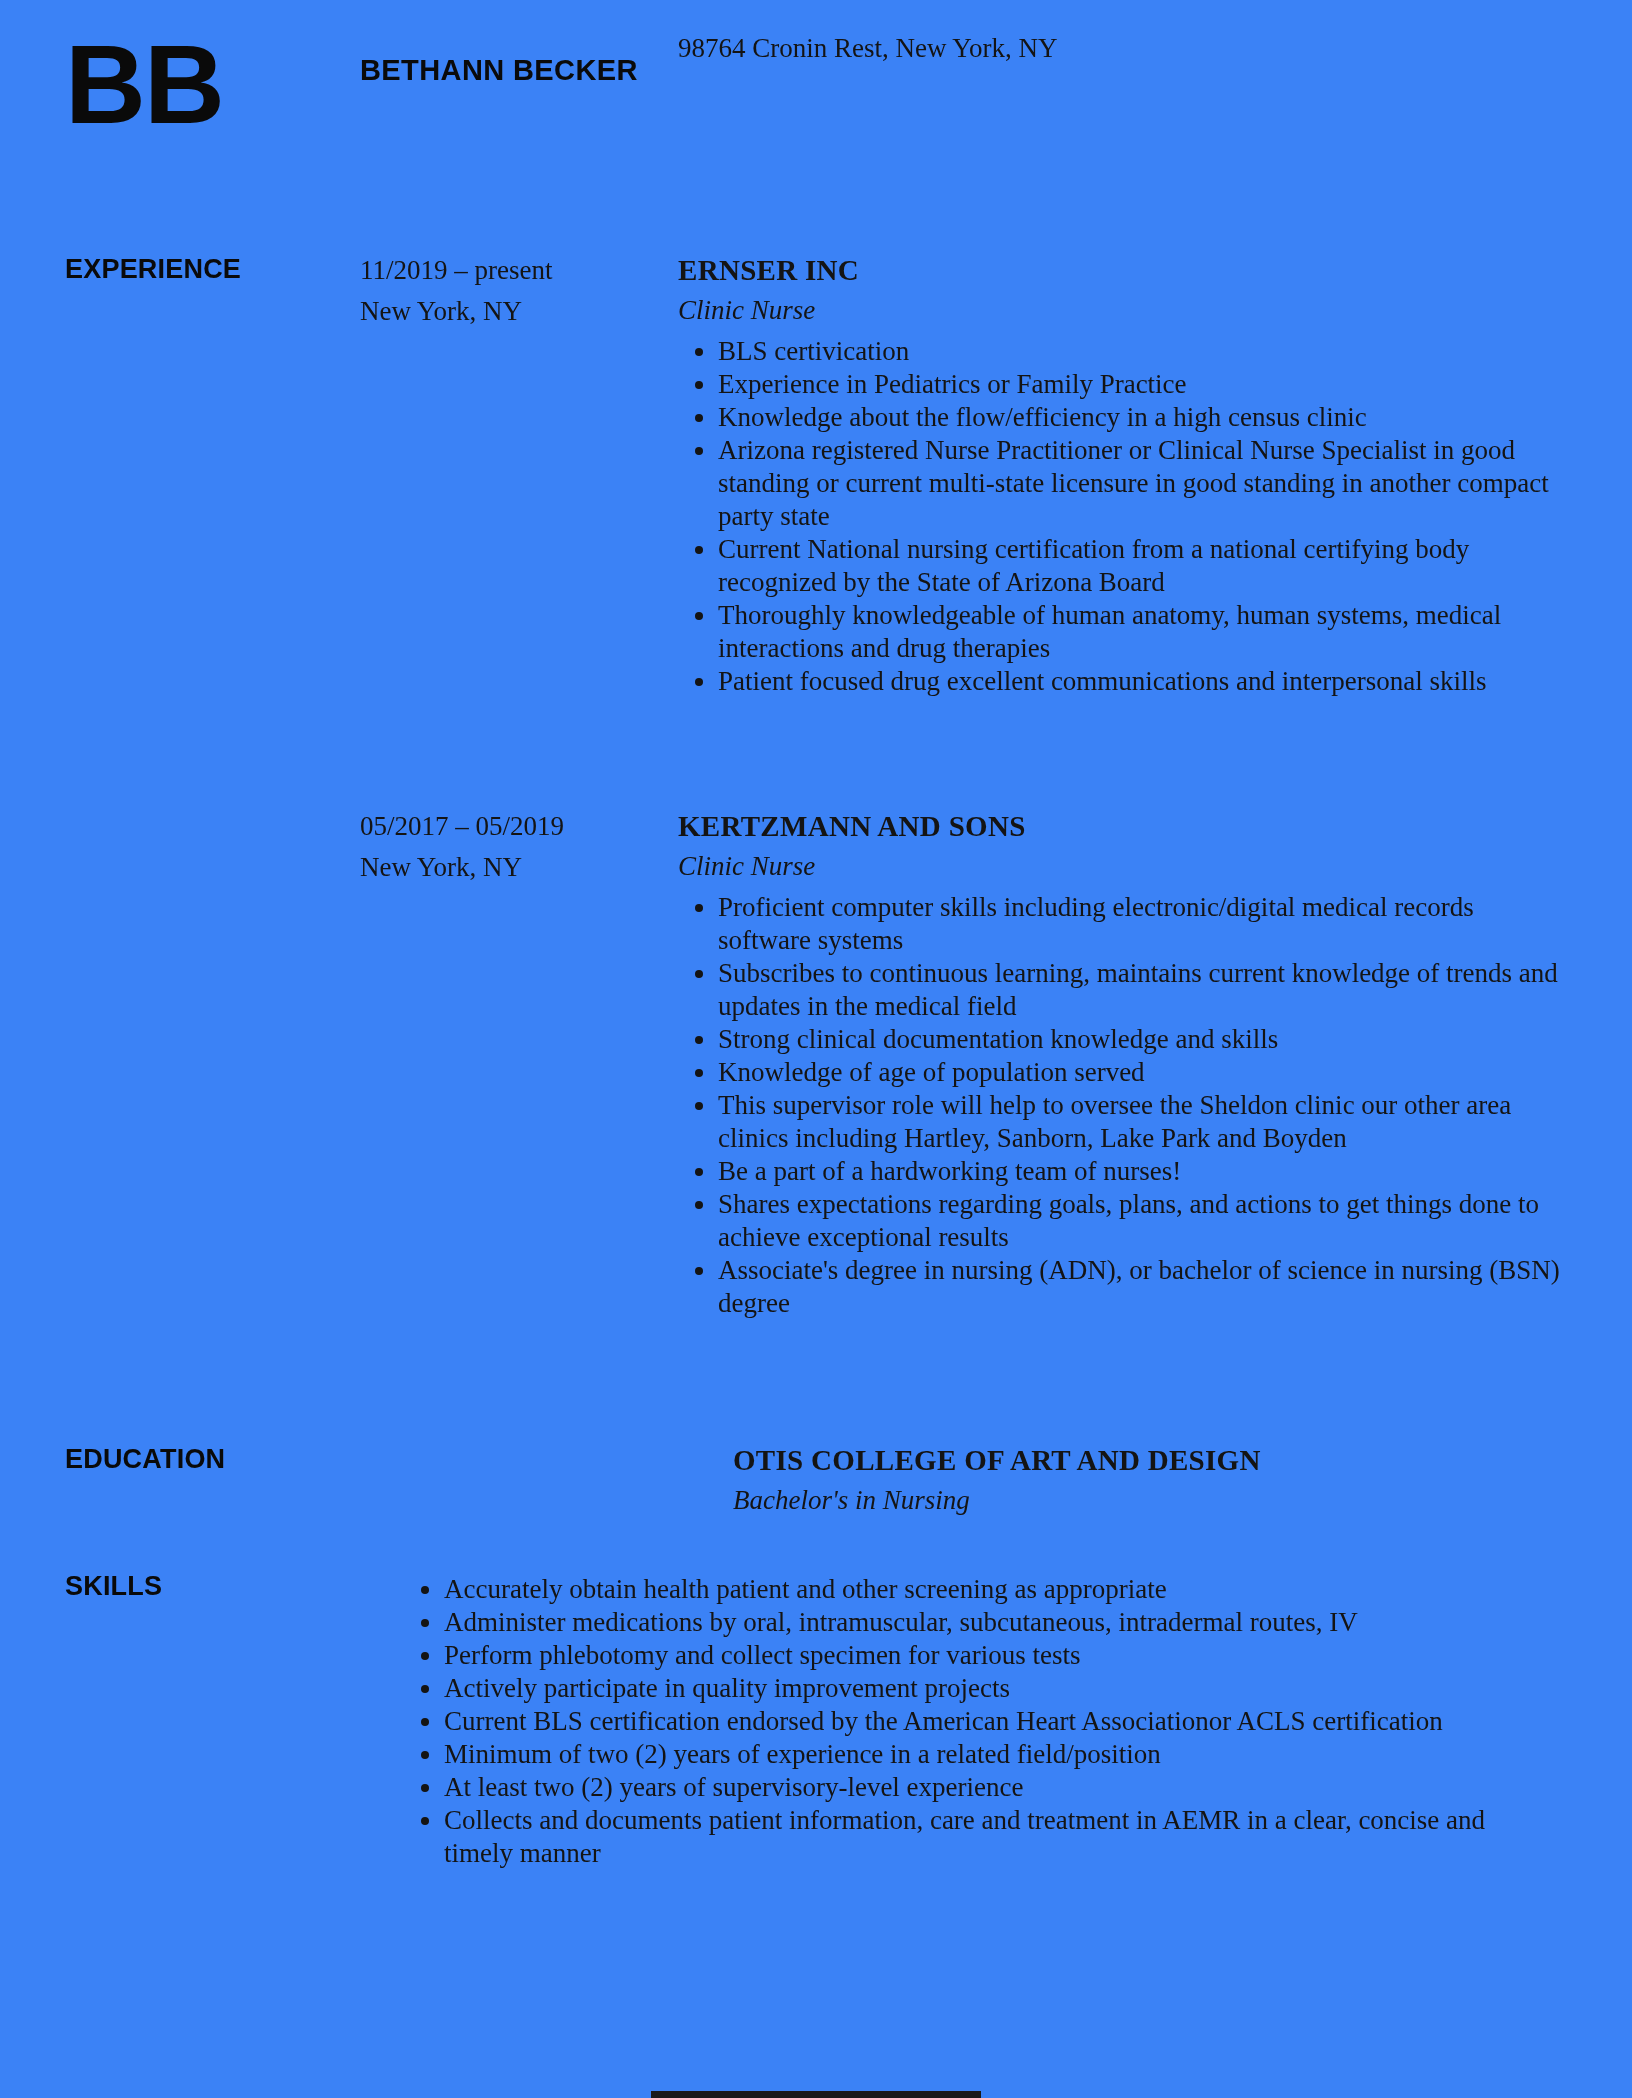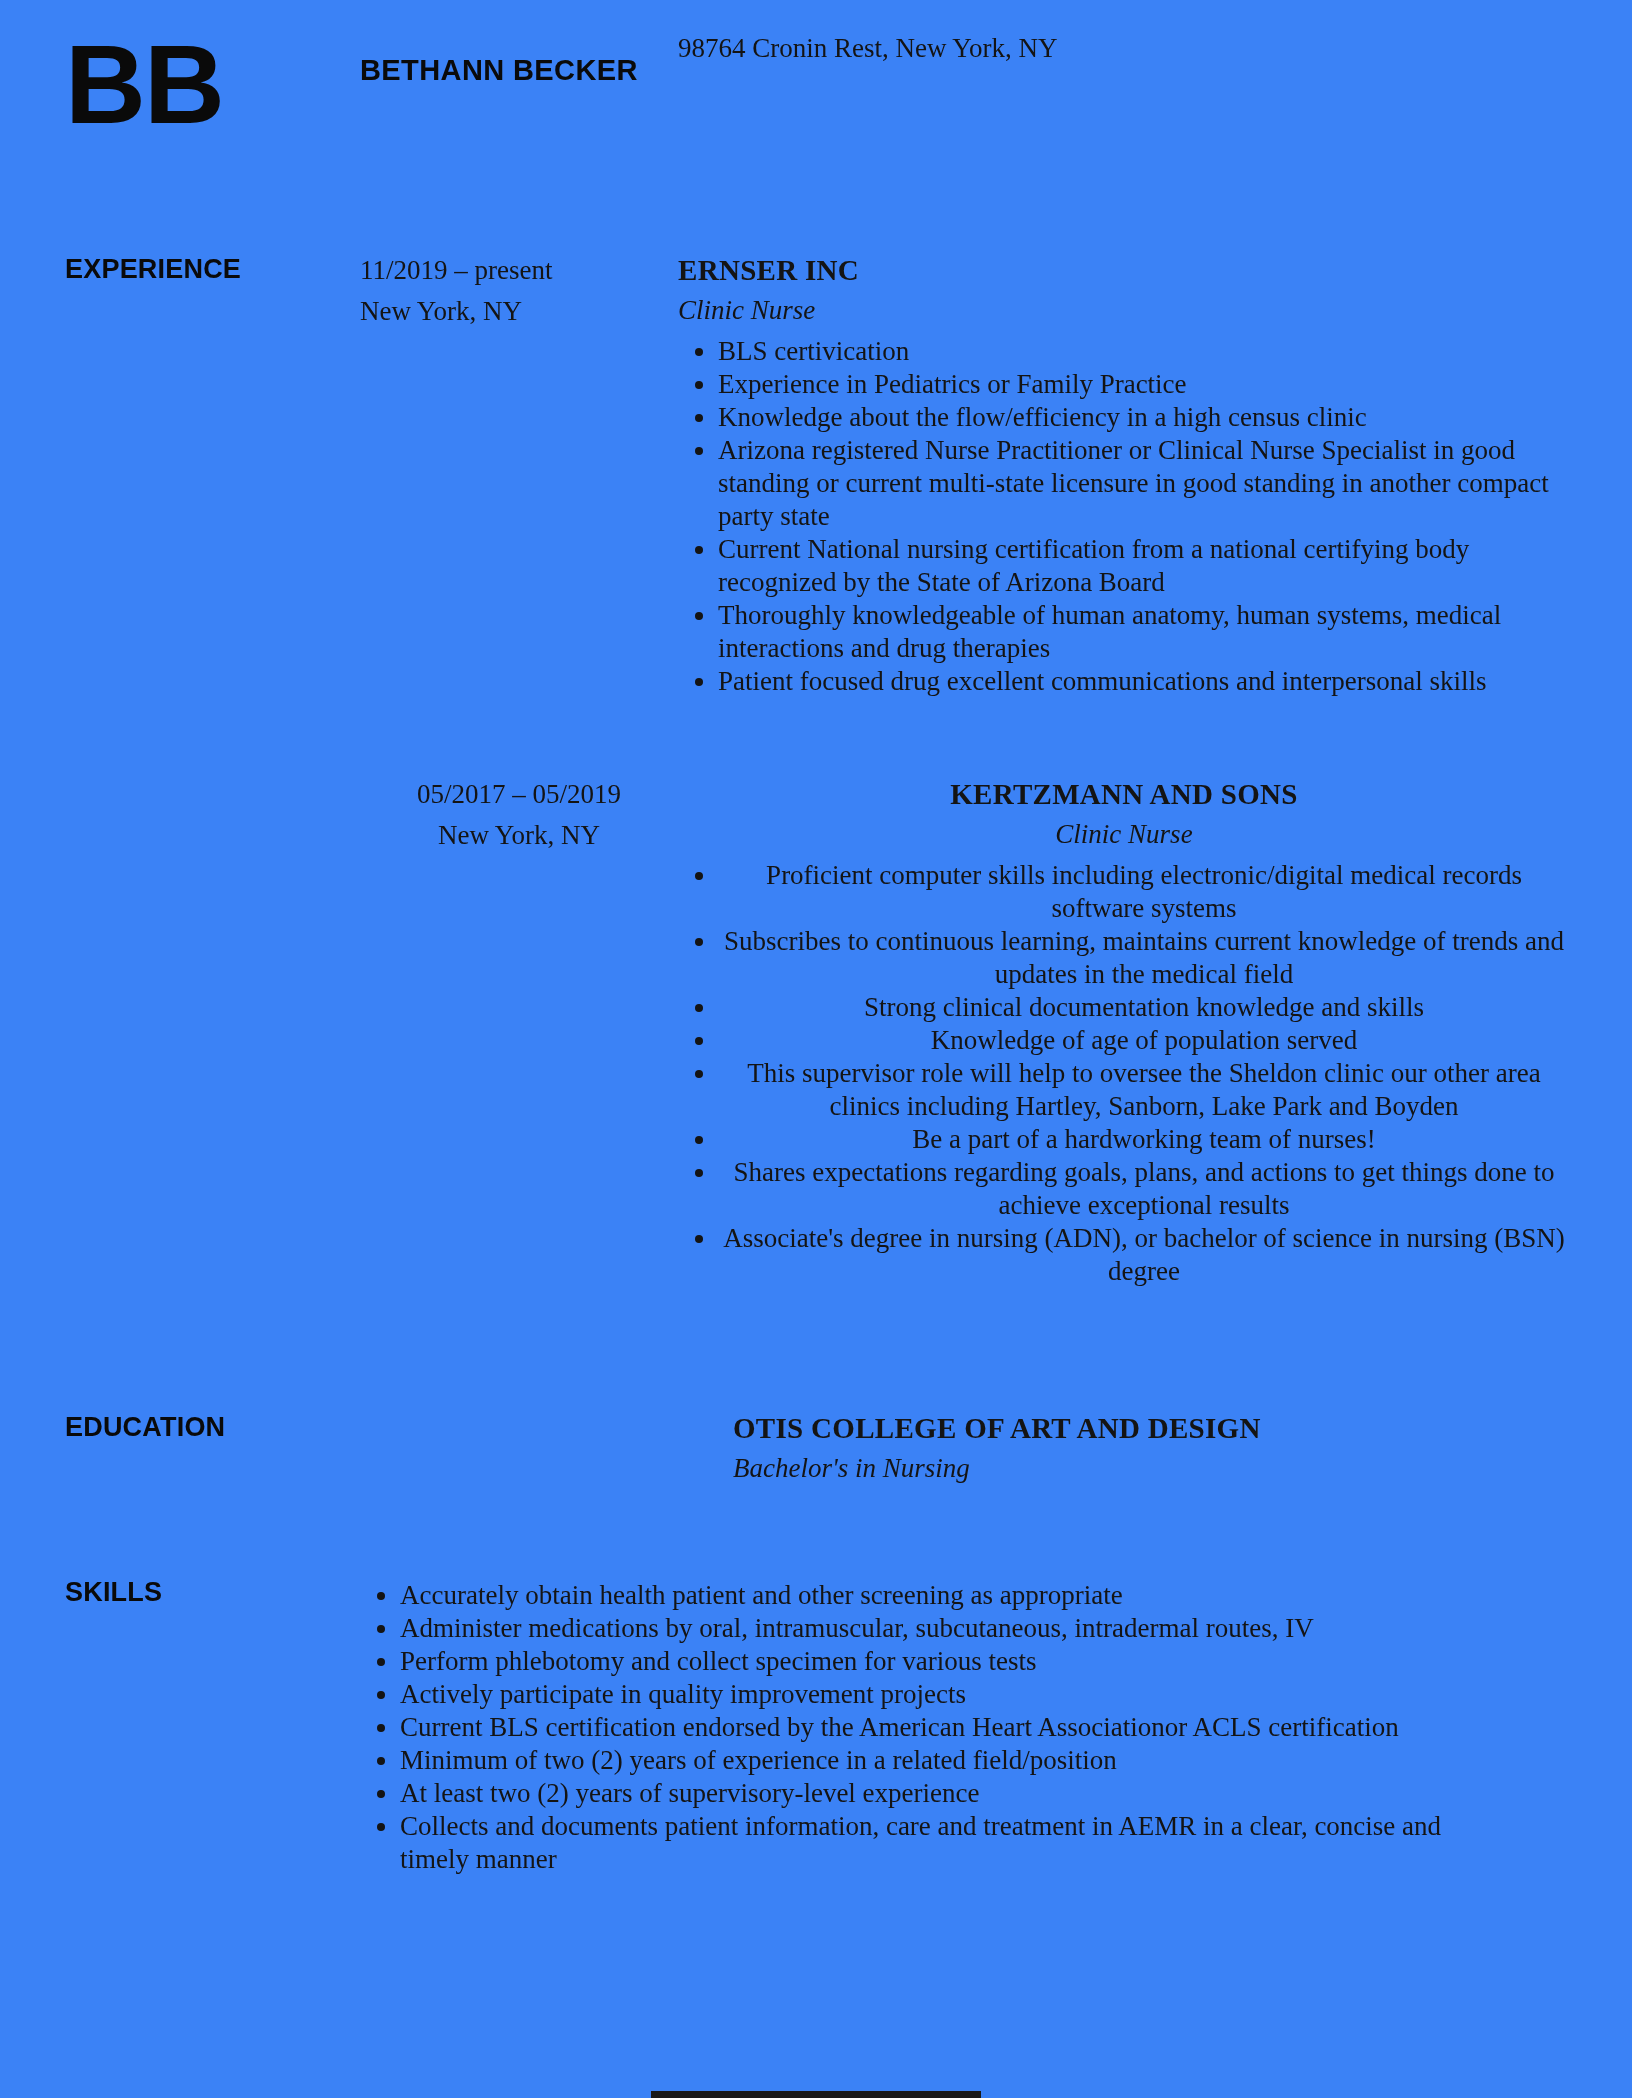--- a/index.html
+++ b/index.html
@@ -53,21 +53,21 @@
     color: #0a0a0a;
   }
   
   .section-experience { margin-top: 114px; }
   .jobs { grid-column: 2 / 4; }
   .job {
     display: grid;
     grid-template-columns: 318px 1fr;
     align-items: start;
   }
-  .job + .job { margin-top: 80px; text-align: center; }
+  .job + .job { margin-top: 112px; }
   .dates {
     font-weight: 400;
     font-size: 27px;
     line-height: 33px;
   }
   .location {
     font-size: 27px;
     line-height: 33px;
     margin-top: 8px;
   }
@@ -89,21 +89,21 @@
     list-style: disc;
   }
   ul.bullets li {
     font-size: 27px;
     line-height: 33px;
   }
   
   .section-education { margin-top: 124px; gap: 24px; }
   .edu-content { grid-column: 3 / 4; margin-left: 7px; }
   
-  .section-skills { margin-top: 92px; }
+  .section-skills { margin-top: 54px; gap: 44px; }
   ul.skills-list {
     grid-column: 2 / 4;
     margin-top: 2px;
     padding-left: 40px;
     list-style: disc;
     max-width: 1140px;
   }
   ul.skills-list li {
     font-size: 27px;
     line-height: 33px;

